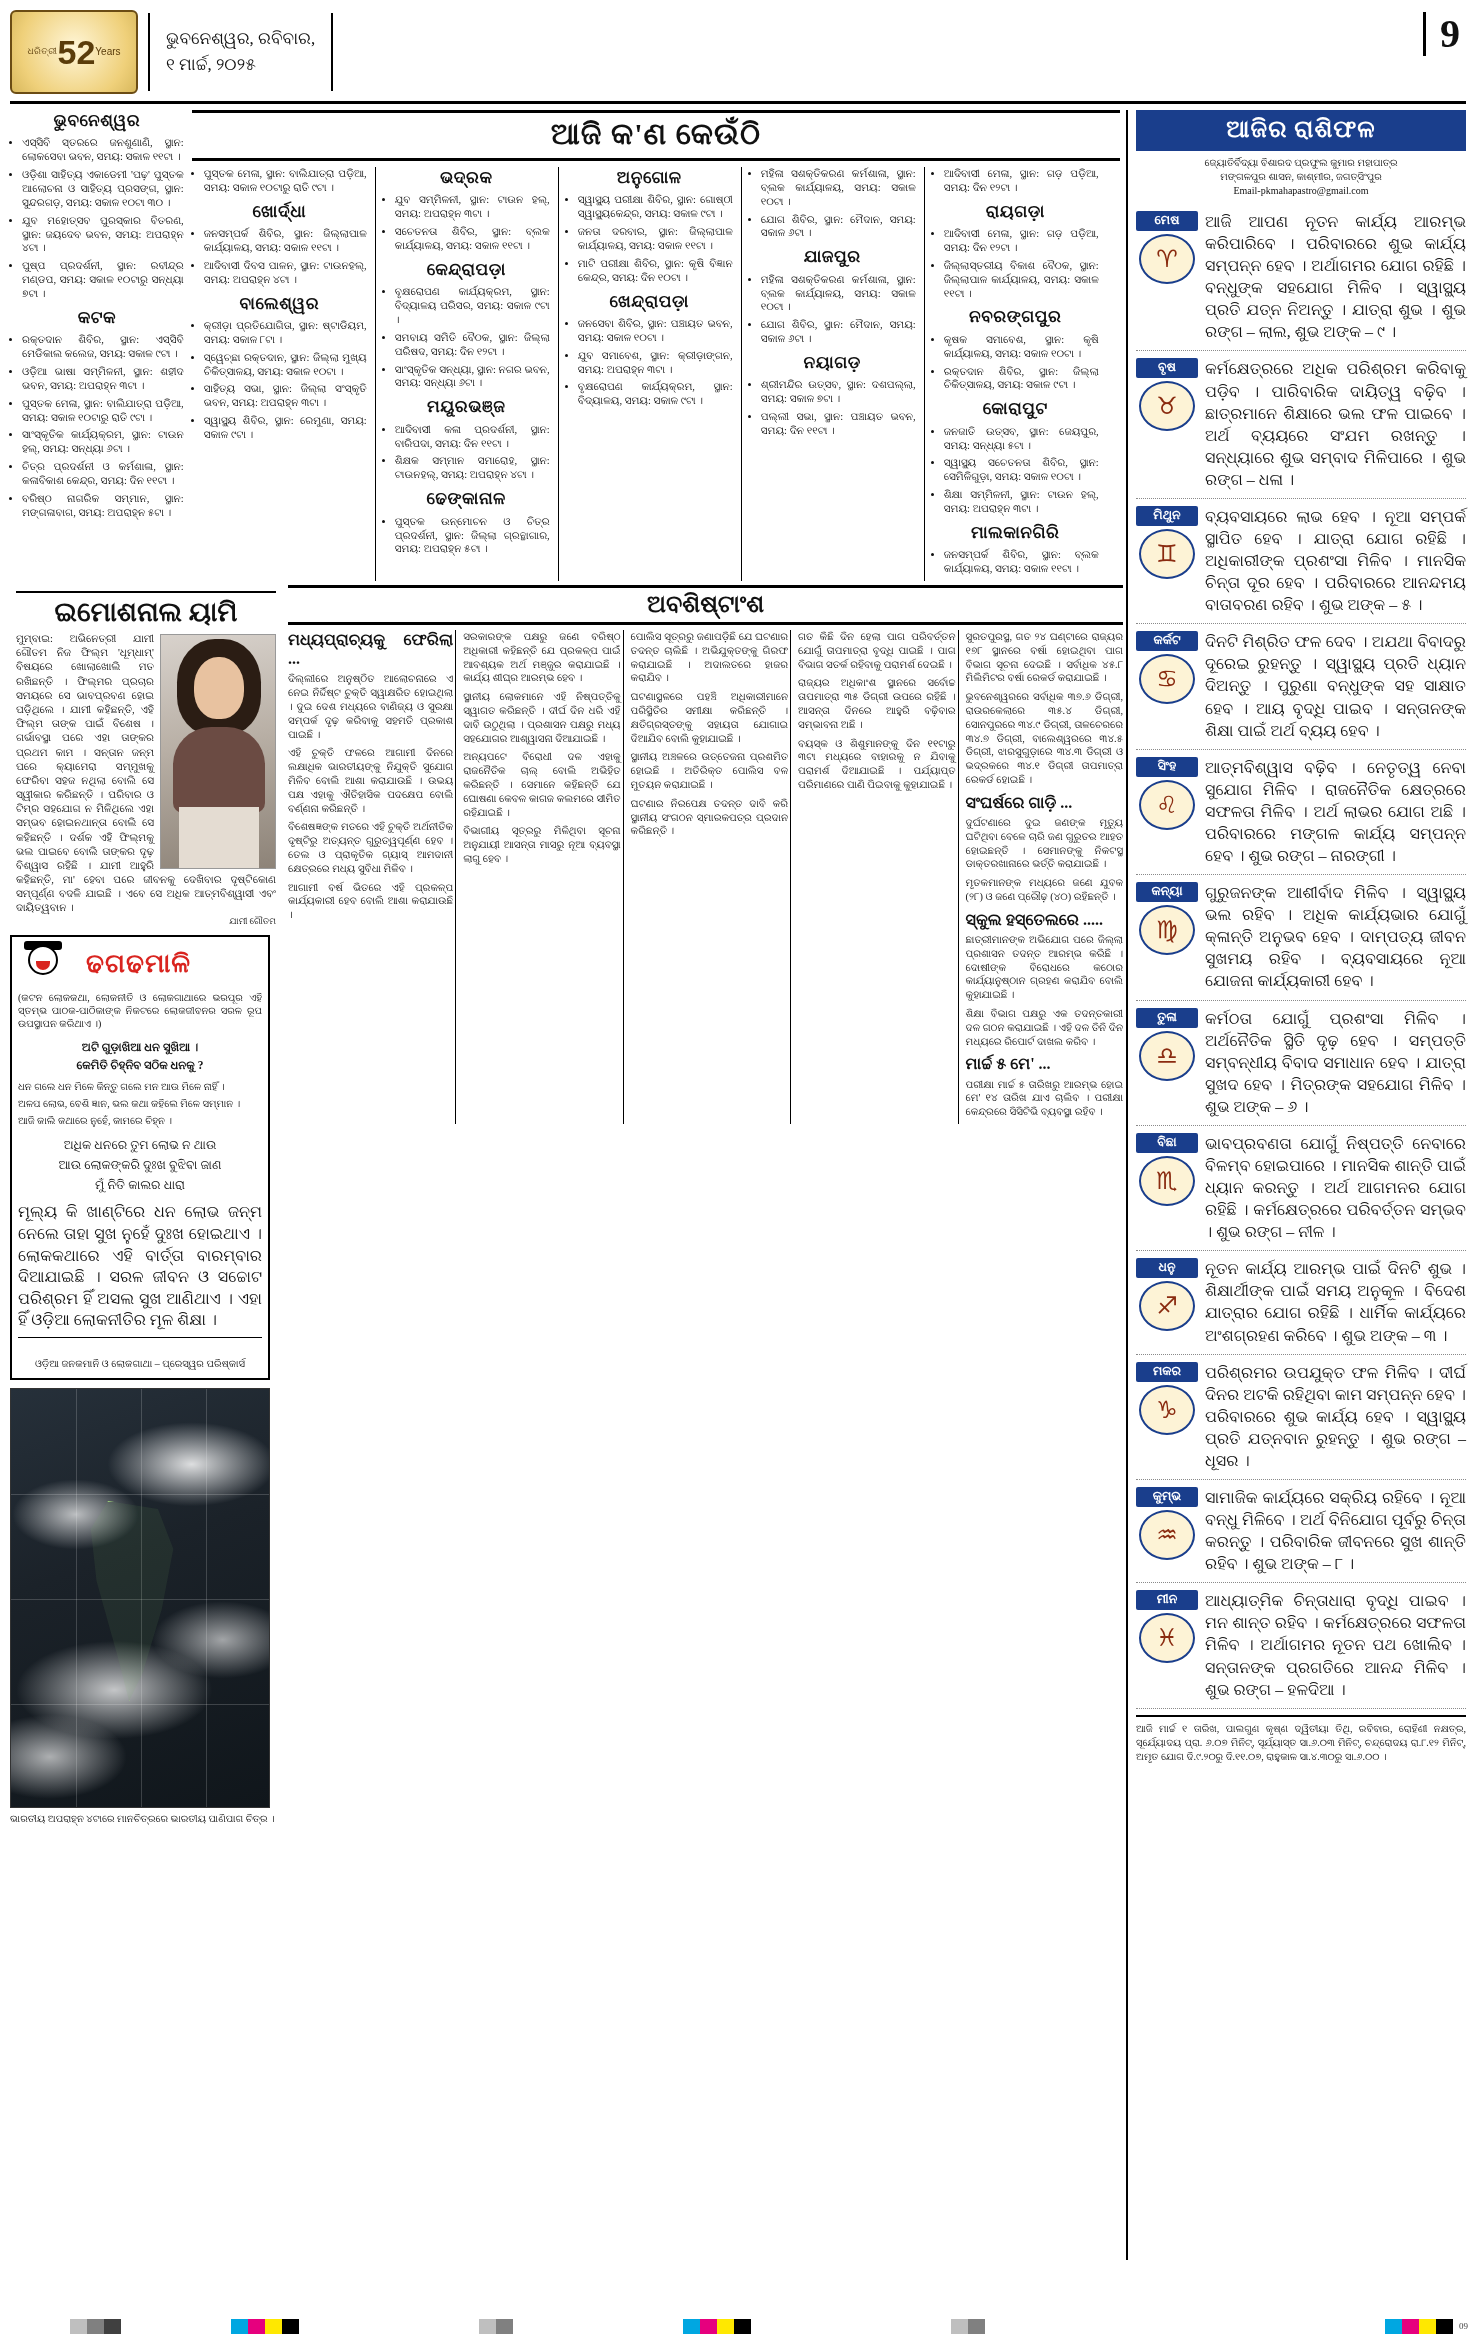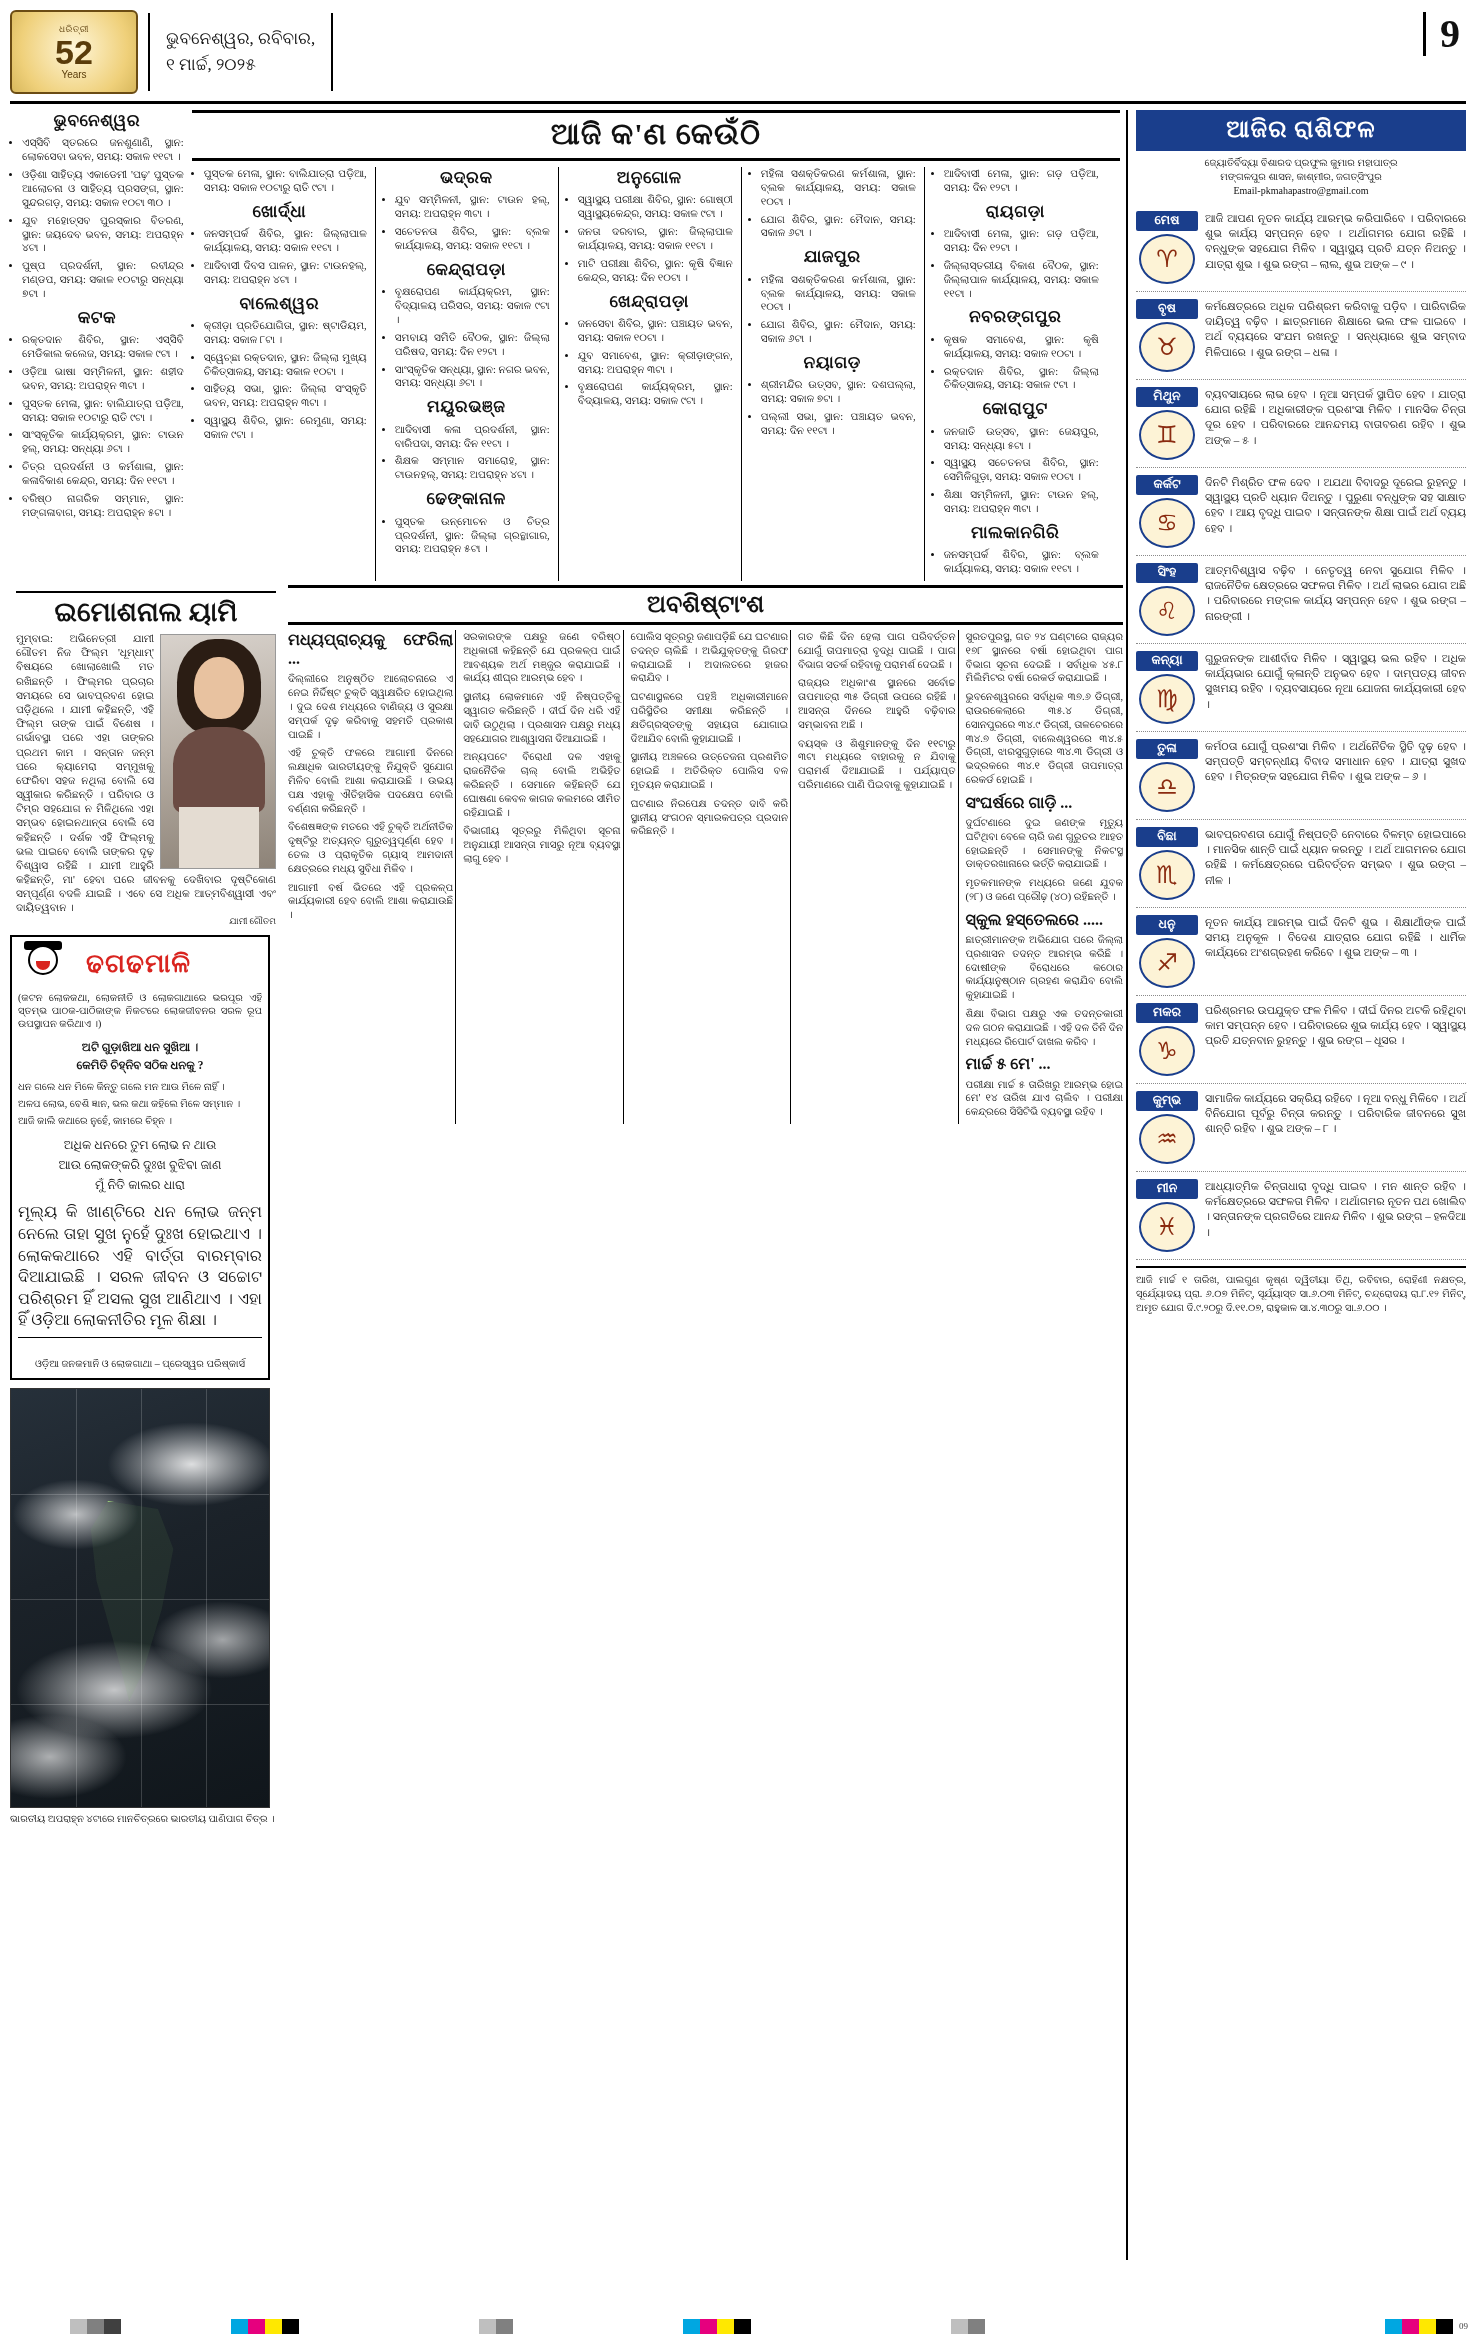--- a/index.html
+++ b/index.html
@@ -24,21 +24,21 @@
     border-bottom:3px solid #000;
     padding-bottom:6px;
     height:96px;
     position:relative;
   }
   .logo-badge {
     width:128px; height:84px;
     background:#f3d98a;
     border:2px solid #6b4c14;
     border-radius:6px;
-    display:flex; flex-direction:column; align-items:center; justify-content:center;
+    display:flex; flex-direction:row; align-items:center; justify-content:center;
     color:#5a3c0a;
     margin-right:10px;
     background-image:radial-gradient(circle at 50% 45%, #fff6d8 0%, #efd07a 70%, #d8b85c 100%);
   }
   .logo-badge .top-txt { font-size:9px; letter-spacing:.5px; }
   .logo-badge .num { font-size:34px; font-weight:bold; line-height:1; font-family:"Liberation Sans", sans-serif; }
   .logo-badge .yrs { font-size:10px; font-family:"Liberation Sans", sans-serif; }
   .masthead-date {
     border-left:2px solid #000; border-right:2px solid #000;
     padding:4px 16px;
@@ -192,21 +192,21 @@
     padding:2px 0 3px; border-radius:2px;
   }
   .rashi-sym {
     width:56px; height:50px; margin:3px auto 0;
     border:2px solid #1a3e8c; border-radius:50%;
     background:#fdf3d6;
     display:flex; align-items:center; justify-content:center;
     font-size:24px; color:#8a2b10; line-height:1;
     font-family:"DejaVu Sans", sans-serif;
   }
-  .rashi-text { font-size:11px; line-height:1.38; text-align:justify; flex:1; }
+  .rashi-text { font-size:16px; line-height:1.38; text-align:justify; flex:1; }
   .rashi-foot { font-size:10px; line-height:1.4; text-align:justify; border-top:2px solid #000; margin-top:6px; padding-top:5px; }
 
   
   .footer-bar {
     position:absolute; left:0; bottom:0; width:1476px; height:26px;
     display:flex; align-items:center; gap:0;
   }
   .fb-group { display:flex; align-items:center; }
   .sw { width:17px; height:15px; }
   .spacer { flex:1; }

